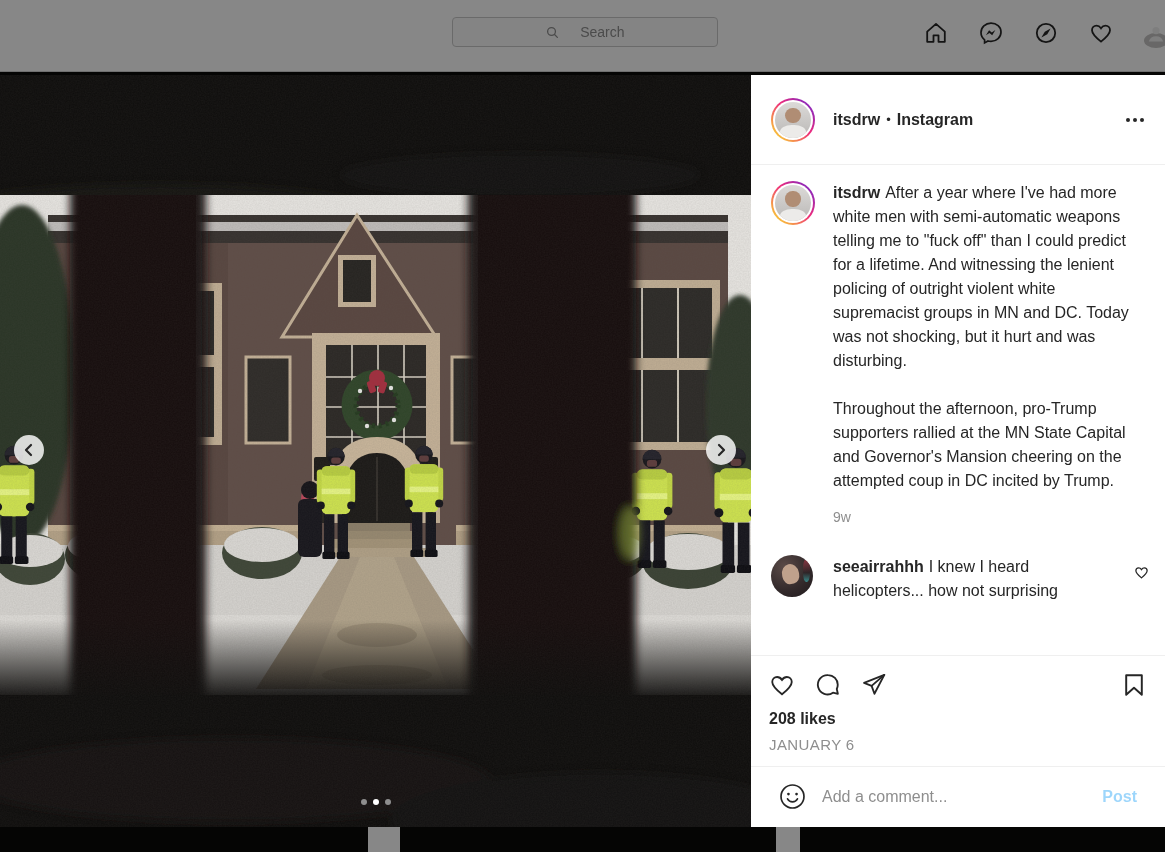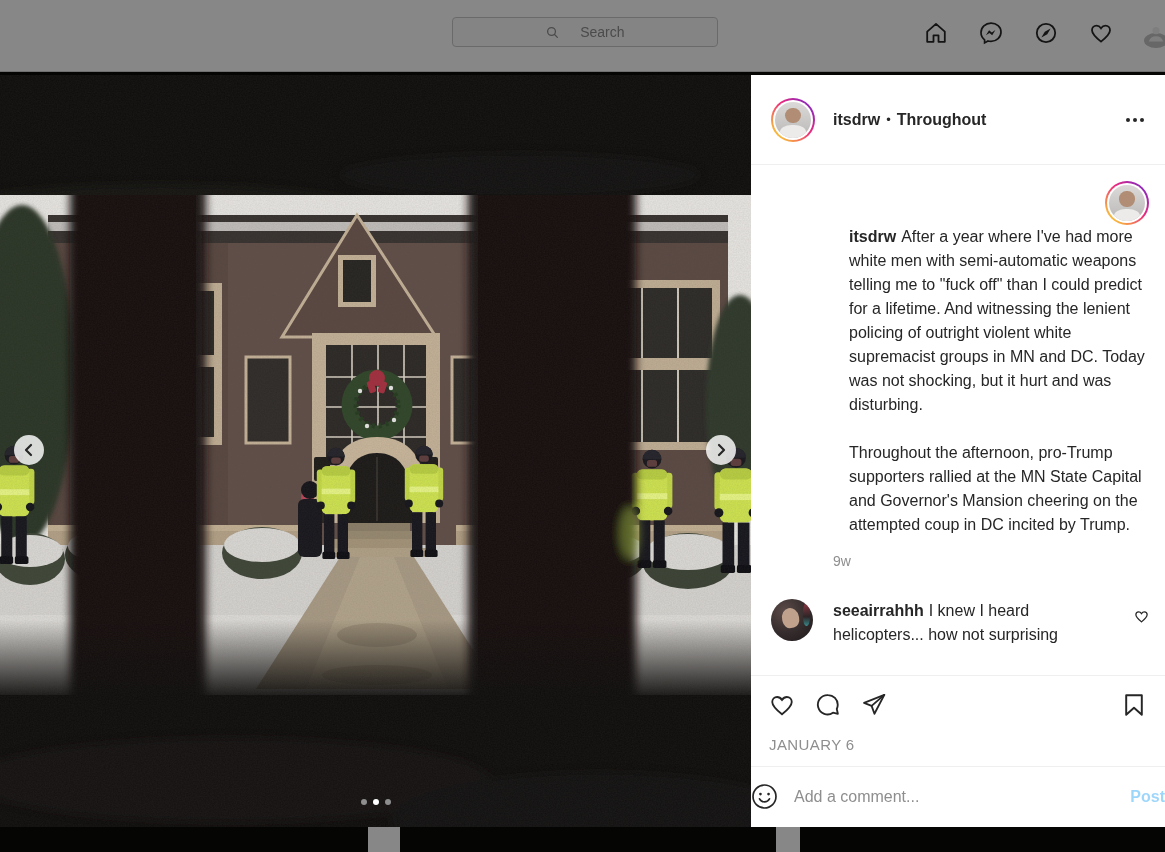--- a/index.html
+++ b/index.html
@@ -60,36 +60,36 @@
   .h-info{margin-left:18px;flex:1;min-width:0;}
   .h-row1{font-size:16px;color:#262626;display:flex;align-items:center;}
   .h-username{font-weight:700;color:#262626;text-decoration:none;}
   .h-dot{margin:0 6px;font-size:13px;}
   .h-following{font-weight:600;color:#262626;cursor:pointer;}
   .h-location{font-size:14px;color:#262626;margin-top:4px;font-weight:400;cursor:pointer;}
   .more-btn{border:none;background:none;cursor:pointer;width:28px;height:28px;display:flex;
     align-items:center;justify-content:center;gap:3px;padding:0;}
   .more-btn i{width:4px;height:4px;border-radius:50%;background:#262626;display:block;}
   .p-body{flex:1;overflow:hidden;padding:16px 16px 0 20px;}
-  .caption-row{display:flex;align-items:flex-end;flex-direction:column;}
+  .caption-row{display:flex;align-items:flex-start;}
   .caption-text{margin-left:18px;width:300px;font-size:16px;line-height:24px;color:#262626;}
   .caption-text .cap-user{font-weight:700;margin-right:5px;}
   .cap-para2{margin-top:24px;}
   .timestamp{margin:16px 0 0 62px;font-size:14px;color:#8e8e8e;}
   .comment-row{display:flex;align-items:flex-start;margin-top:30px;}
   .comment-text{margin-left:20px;width:245px;font-size:16px;line-height:24px;color:#262626;}
   .comment-text .cmt-user{font-weight:700;margin-right:5px;}
   .cmt-like-btn{margin-left:auto;margin-top:10px;border:none;background:none;cursor:pointer;padding:0;}
   .p-footer{flex:none;border-top:1px solid #efefef;padding:6px 16px 0;}
   .action-row{display:flex;align-items:center;height:46px;}
   .act-btn{border:none;background:none;cursor:pointer;padding:2px;margin-right:16px;height:30px;}
   .act-btn.save{margin-left:auto;margin-right:0;}
   .likes{font-size:16px;font-weight:700;color:#262626;margin:2px 0 0 2px;cursor:pointer;}
   .date{font-size:15px;color:#8e8e8e;letter-spacing:.4px;margin:8px 0 13px 2px;}
-  .composer{border-top:1px solid #efefef;margin:0 -16px;padding:0 0;height:60px;
+  .composer{border-top:1px solid #efefef;margin:0 -16px;padding:0 28px;height:60px;
     display:flex;align-items:center;}
   .emoji-btn{border:none;background:none;cursor:pointer;padding:0;height:28px;}
   .composer input{flex:1;border:none;outline:none;font-size:16px;color:#262626;margin-left:14px;
     font-family:"Liberation Sans",sans-serif;background:transparent;}
   .composer input::placeholder{color:#8e8e8e;}
   .post-btn{border:none;background:none;cursor:pointer;font-size:16px;font-weight:600;
     color:#0095f6;opacity:.38;padding:0 0 0 8px;font-family:"Liberation Sans",sans-serif;}
 </style>
 </head>
 <body>
@@ -351,21 +351,21 @@
     <div class="p-header">
       <div class="story-ring">
         <div class="ring-gap">
           <span class="avatar a-itsdrw" style="width:36px;height:36px;"></span>
         </div>
       </div>
       <div class="h-info">
         <div class="h-row1">
           <a class="h-username">itsdrw</a>
           <span class="h-dot">•</span>
-          <span class="h-following">Throughout</span>
+          <span class="h-following">Instagram</span>
         </div>
       </div>
       <button class="more-btn">
         <i></i>
           <i></i>
           <i></i>
       </button>
     </div>
 
     <div class="p-body">
@@ -412,20 +412,21 @@
             <path d="M21.5 2.7 2.8 10l7 2.8 2.6 7.3z" fill="none" stroke="#262626" stroke-width="1.7" stroke-linejoin="round" stroke-linecap="round"></path>
             <path d="M21.5 2.7 9.8 12.8" fill="none" stroke="#262626" stroke-width="1.7" stroke-linecap="round"></path>
           </svg>
         </button>
         <button class="act-btn save">
           <svg width="26" height="26" viewBox="0 0 24 24">
             <path d="M19.2 21 12 14.6 4.8 21V3h14.4z" fill="none" stroke="#262626" stroke-width="1.8" stroke-linejoin="round"></path>
           </svg>
         </button>
       </div>
+      <div class="likes">208 likes</div>
       <div class="date">JANUARY 6</div>
       <div class="composer">
         <button class="emoji-btn">
           <svg width="27" height="27" viewBox="0 0 24 24">
             <circle cx="12" cy="12" r="10.2" fill="none" stroke="#262626" stroke-width="1.5"></circle>
             <circle cx="8.4" cy="9.8" r="1.2" fill="#262626"></circle>
             <circle cx="15.6" cy="9.8" r="1.2" fill="#262626"></circle>
             <path d="M7.6 14.1c.9 1.7 2.5 2.7 4.4 2.7s3.5-1 4.4-2.7" fill="none" stroke="#262626" stroke-width="1.5" stroke-linecap="round"></path>
           </svg>
         </button>

